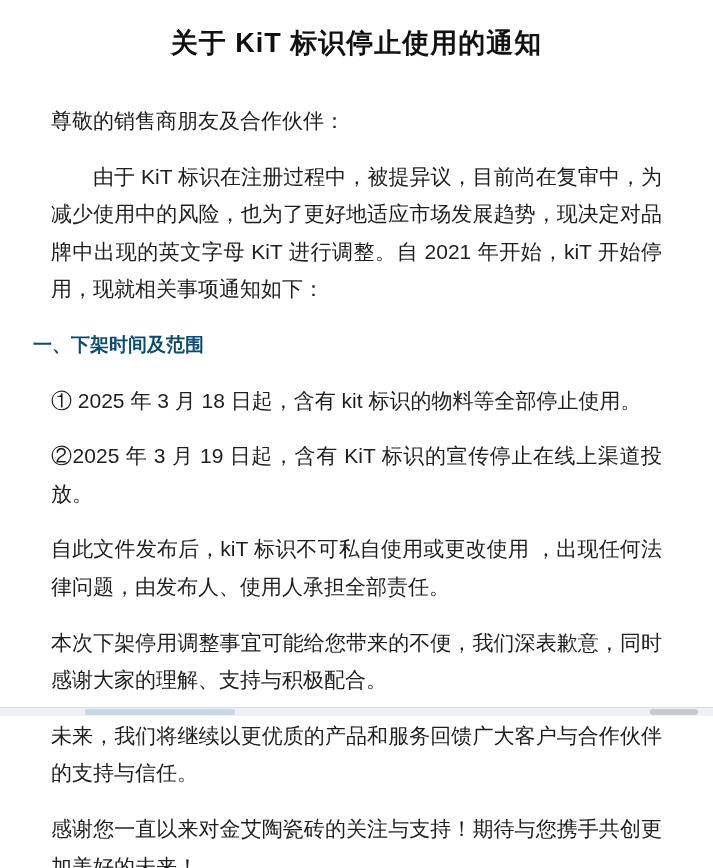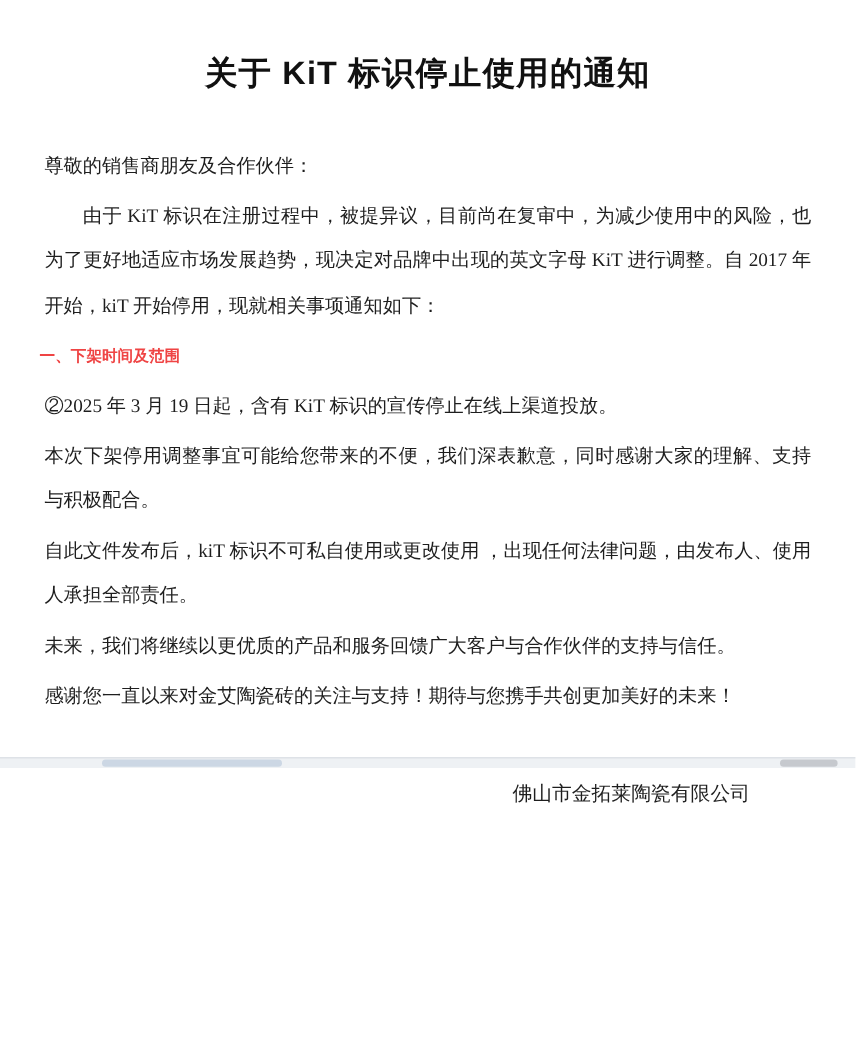--- a/index.html
+++ b/index.html
@@ -6,53 +6,53 @@
     margin: 0;
     padding: 0;
     width: 713px;
     height: 868px;
     background: #ffffff;
     overflow: hidden;
   }
   .page {
     position: relative;
     width: 713px;
-    height: 640px;
+    height: 716px;
     background: #ffffff;
     box-sizing: border-box;
-    padding: 42px 33px 0 33px;
+    padding: 24px 33px 0 33px;
     color: #1c1c1c;
   }
   .doc-title {
     text-align: center;
     font-family: "Liberation Sans", "DejaVu Sans", sans-serif;
     font-weight: 700;
     font-size: 27px;
     line-height: 38px;
     letter-spacing: 1px;
     color: #111111;
     margin: 0 0 40px 0;
   }
   .body-text {
-    font-family: Liberation Serif, serif;
-    font-size: 16px;
+    font-family: Liberation Sans, sans-serif;
+    font-size: 21px;
     line-height: 37.6px;
     text-align: justify;
     color: #1e1e1e;
-    margin: 4px;
+    margin: 18px;
   }
   .indent {
     text-indent: 2em;
   }
   .section-heading {
     font-family: "Liberation Sans", "DejaVu Sans", sans-serif;
     font-weight: 700;
-    font-size: 13px;
+    font-size: 19px;
     line-height: 37.6px;
-    color: #ef4444;
+    color: #0c4a6e;
     margin: 0;
   }
   .signature-block {
     margin-top: 40px;
     margin-right: 55px;
     text-align: center;
     float: right;
     font-family: "Liberation Serif", "DejaVu Serif", serif;
     font-size: 16.5px;
     line-height: 37.6px;
@@ -91,31 +91,32 @@
 </style>
 </head>
 <body>
 
 <div class="page">
 
   <h1 class="doc-title">关于 KiT 标识停止使用的通知</h1>
 
   <p class="body-text">尊敬的销售商朋友及合作伙伴：</p>
 
-  <p class="body-text indent">由于 KiT 标识在注册过程中，被提异议，目前尚在复审中，为减少使用中的风险，也为了更好地适应市场发展趋势，现决定对品牌中出现的英文字母 KiT 进行调整。自 2017 年开始，kiT 开始停用，现就相关事项通知如下：</p>
+  <p class="body-text indent">由于 KiT 标识在注册过程中，被提异议，目前尚在复审中，为减少使用中的风险，也为了更好地适应市场发展趋势，现决定对品牌中出现的英文字母 KiT 进行调整。自 2021 年开始，kiT 开始停用，现就相关事项通知如下：</p>
 
   <p class="section-heading">一、下架时间及范围</p>
 
+  <p class="body-text">① 2025 年 3 月 18 日起，含有 kit 标识的物料等全部停止使用。</p>
 
   <p class="body-text">②2025 年 3 月 19 日起，含有 KiT 标识的宣传停止在线上渠道投放。</p>
 
 
+  <p class="body-text">自此文件发布后，kiT 标识不可私自使用或更改使用 ，出现任何法律问题，由发布人、使用人承担全部责任。</p>
+
   <p class="body-text">本次下架停用调整事宜可能给您带来的不便，我们深表歉意，同时感谢大家的理解、支持与积极配合。</p>
-
-  <p class="body-text">自此文件发布后，kiT 标识不可私自使用或更改使用 ，出现任何法律问题，由发布人、使用人承担全部责任。</p>
 
   <p class="body-text">未来，我们将继续以更优质的产品和服务回馈广大客户与合作伙伴的支持与信任。</p>
 
   <p class="body-text">感谢您一直以来对金艾陶瓷砖的关注与支持！期待与您携手共创更加美好的未来！</p>
 
   <div class="signature-block">
     <p class="sig-line">佛山市金拓莱陶瓷有限公司</p>
   </div>
 
   <div class="hscrollbar">

